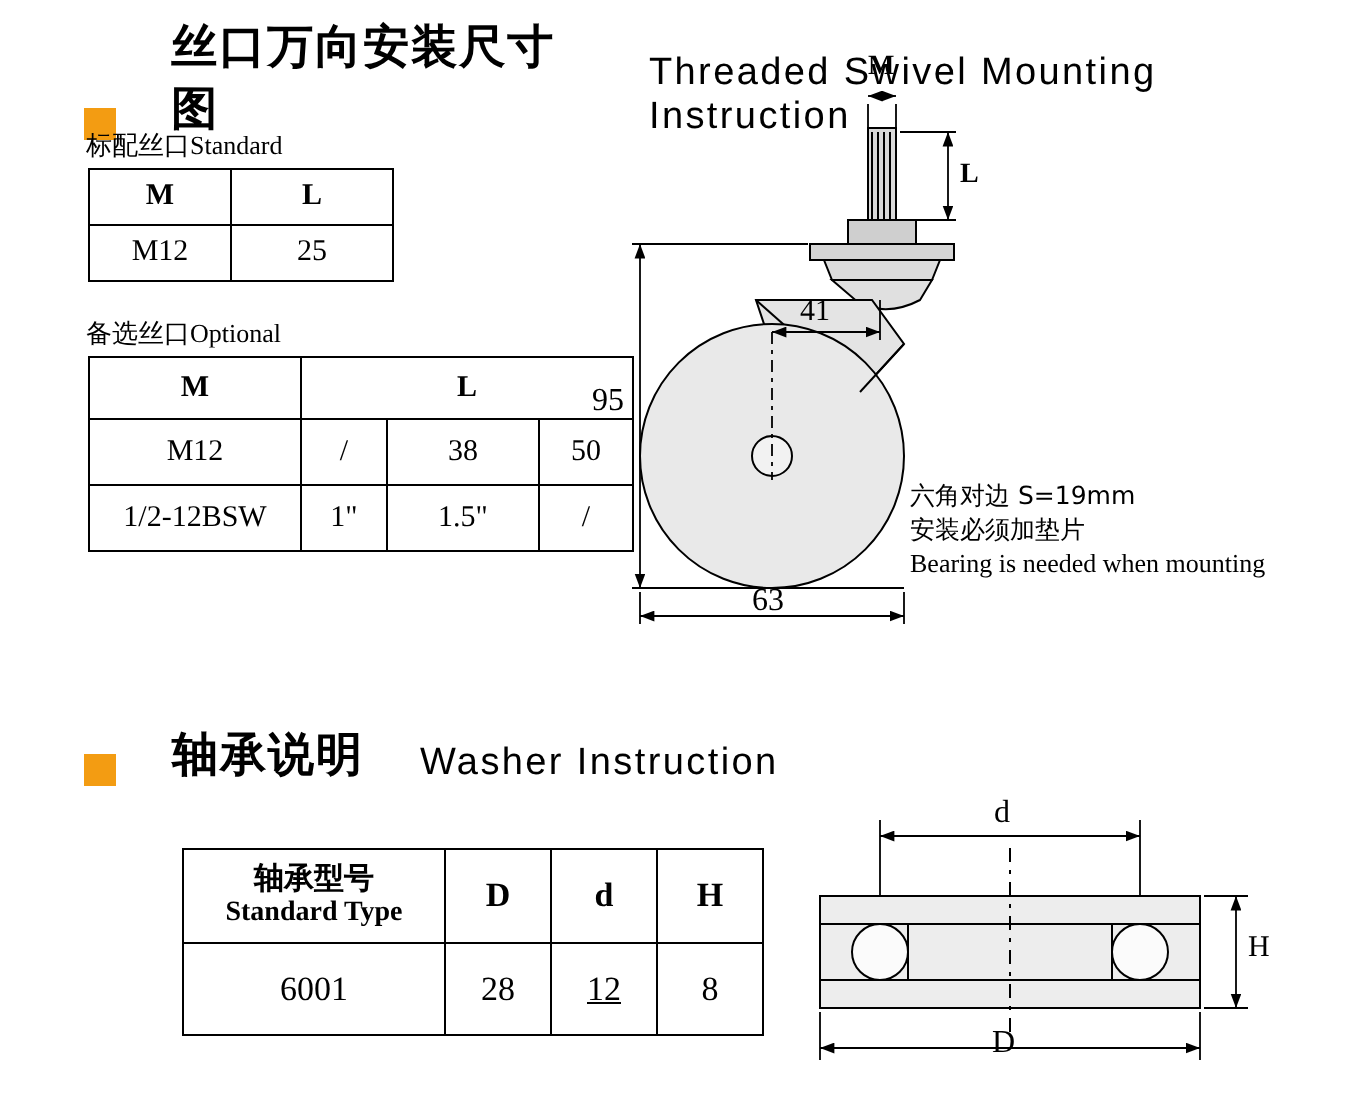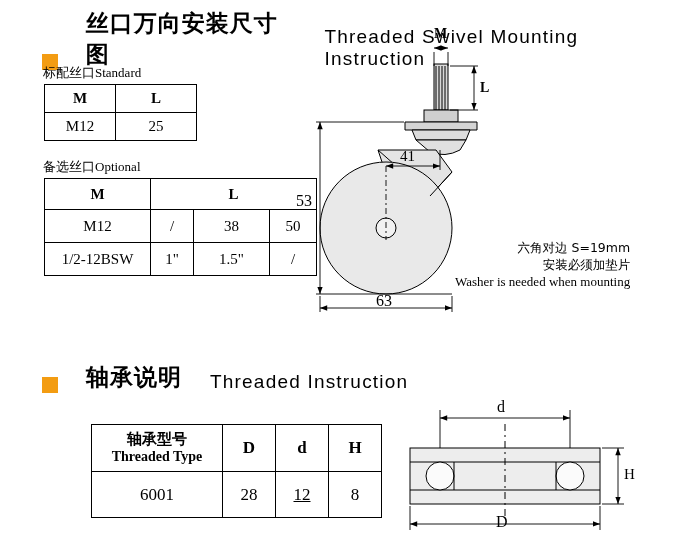--- a/index.html
+++ b/index.html
@@ -21,21 +21,21 @@
   table.tbl{border-collapse:collapse;position:absolute;background:#fff;}
   table.tbl td,table.tbl th{
     border:1px solid #000;
     text-align:center;
     font-family:"Liberation Serif",serif;
     font-size:15px;
     padding:0;
   }
   .dim{font-family:"Liberation Serif",serif;font-size:14px;}
   svg{position:absolute;top:0;left:0;overflow:visible;}
-  .notes{position:absolute;line-height:1.32;text-align:right;}
+  .notes{position:absolute;line-height:1.32;}
   .notes div{white-space:nowrap;}
   .n-cn{font-family:"DejaVu Sans",sans-serif;font-size:12.5px;}
   .n-en{font-family:"Liberation Serif",serif;font-size:13px;}
 </style>
 </head>
 <body>
 
 <div class="sect-head" style="left:18px;top:8px;">
   <span class="sq"></span>
   <span class="cn-title">丝口万向安装尺寸图</span>
@@ -137,41 +137,41 @@
 
     <line x1="320" y1="308" x2="452" y2="308" marker-start="url(#arS)" marker-end="url(#ar)"></line>
     <line x1="320" y1="296" x2="320" y2="312"></line>
     <line x1="452" y1="296" x2="452" y2="312"></line>
   </g>
 </svg>
 
 <div class="dim" style="position:absolute;left:434px;top:26px;font-weight:bold;">M</div>
 <div class="dim" style="position:absolute;left:480px;top:80px;font-weight:bold;">L</div>
 <div class="dim" style="position:absolute;left:400px;top:148px;font-size:15px;">41</div>
-<div class="dim" style="position:absolute;left:296px;top:192px;font-size:16px;">53</div>
+<div class="dim" style="position:absolute;left:296px;top:192px;font-size:16px;">95</div>
 <div class="dim" style="position:absolute;left:376px;top:292px;font-size:16px;">63</div>
 
 <div class="notes" style="left:455px;top:240px;">
   <div class="n-cn">六角对边 S=19mm</div>
   <div class="n-cn">安装必须加垫片</div>
-  <div class="n-en">Washer is needed when mounting</div>
+  <div class="n-en">Bearing is needed when mounting</div>
 </div>
 
 <div class="sect-head" style="left:18px;top:362px;">
   <span class="sq"></span>
   <span class="cn-title">轴承说明</span>
-  <span class="en-title">Threaded Instruction</span>
+  <span class="en-title">Washer Instruction</span>
 </div>
 
 <table class="tbl" style="left:44px;top:424px;margin-left:47px;">
   <tbody>
       <tr>
     <th style="width:130px;height:46px;font-weight:bold;line-height:1.15;">
       <div style="font-family:'DejaVu Sans',sans-serif;font-size:15px;">轴承型号</div>
-      <div style="font-size:14px;">Threaded Type</div>
+      <div style="font-size:14px;">Standard Type</div>
     </th>
     <th style="width:52px;font-weight:bold;font-size:17px;">D</th>
     <th style="width:52px;font-weight:bold;font-size:17px;">d</th>
     <th style="width:52px;font-weight:bold;font-size:17px;">H</th>
   </tr>
   <tr>
     <td style="height:45px;font-size:17px;">6001</td>
     <td style="font-size:17px;">28</td>
     <td style="font-size:17px;text-decoration:underline;">12</td>
     <td style="font-size:17px;">8</td>

